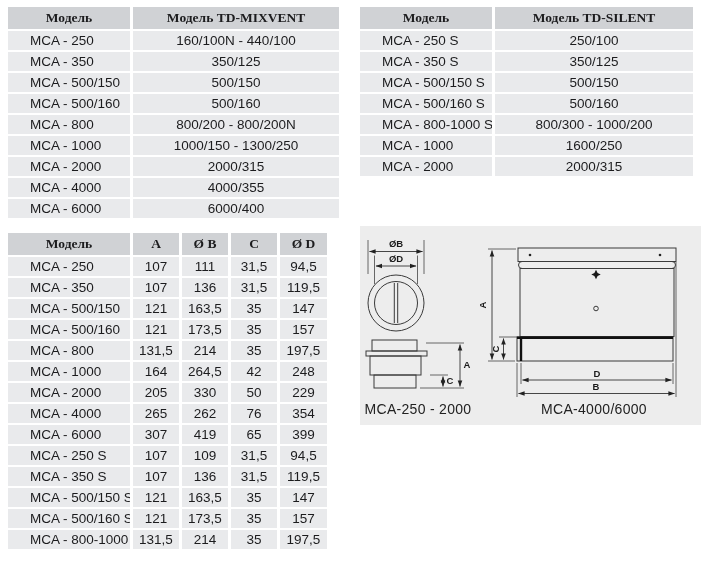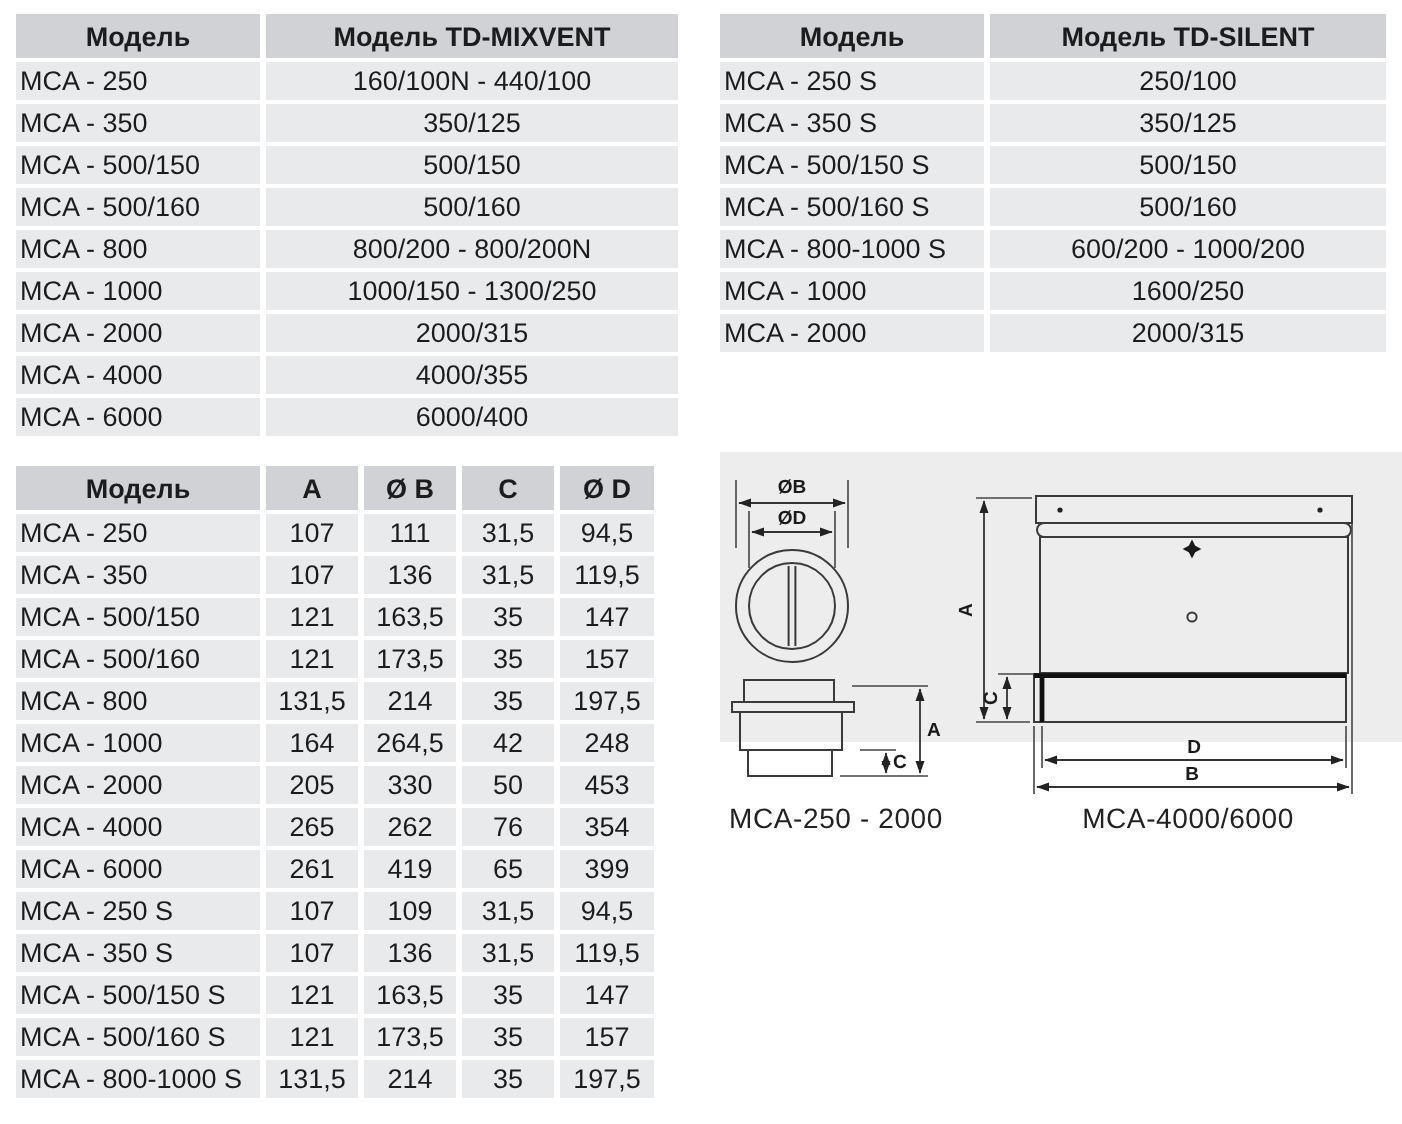--- a/index.html
+++ b/index.html
@@ -25,40 +25,41 @@
     position:absolute;
   }
   th{
     background:var(--header-bg);
     font-weight:bold;
     font-size:13.5px;
     height:22px;
     text-align:center;
     white-space:nowrap;
     overflow:hidden;
+    font-family:Liberation Serif, serif;
   }
   td{
     background:var(--row-bg);
     font-size:13.5px;
     height:19px;
     text-align:center;
     white-space:nowrap;
     overflow:hidden;
   }
   td:first-child{
     text-align:left;
-    padding-left:2px;
+    padding-left:22px;
   }
   #table-mixvent{left:5px;top:5px;width:337px;}
   #table-silent{left:357px;top:5px;width:339px;}
   #table-dimensions{left:5px;top:231px;width:325px;}
   #drawings-panel{
     position:absolute;
     left:360px;top:226px;
-    width:341px;height:145px;
+    width:341px;height:199px;
     background:var(--panel-bg);
   }
   #drawings-panel svg{display:block;width:341px;height:199px;}
   svg text{
     font-family:"Liberation Sans", sans-serif;
     fill:#1a1a1a;
   }
   .dim-label{font-size:9.5px;font-weight:bold;}
   .caption{font-size:14px;fill:#222;letter-spacing:0.3px;}
   .shape{fill:none;stroke:var(--line);stroke-width:1;}
@@ -143,21 +144,21 @@
       <tr>
         <td>MCA - 500/150 S</td>
         <td>500/150</td>
       </tr>
       <tr>
         <td>MCA - 500/160 S</td>
         <td>500/160</td>
       </tr>
       <tr>
         <td>MCA - 800-1000 S</td>
-        <td>600/200 - 1000/200</td>
+        <td>800/300 - 1000/200</td>
       </tr>
       <tr>
         <td>MCA - 1000</td>
         <td>1600/250</td>
       </tr>
       <tr>
         <td>MCA - 2000</td>
         <td>2000/315</td>
       </tr>
     </tbody>
@@ -221,32 +222,32 @@
         <td>164</td>
         <td>264,5</td>
         <td>42</td>
         <td>248</td>
       </tr>
       <tr>
         <td>MCA - 2000</td>
         <td>205</td>
         <td>330</td>
         <td>50</td>
-        <td>453</td>
+        <td>229</td>
       </tr>
       <tr>
         <td>MCA - 4000</td>
         <td>265</td>
         <td>262</td>
         <td>76</td>
         <td>354</td>
       </tr>
       <tr>
         <td>MCA - 6000</td>
-        <td>261</td>
+        <td>307</td>
         <td>419</td>
         <td>65</td>
         <td>399</td>
       </tr>
       <tr>
         <td>MCA - 250 S</td>
         <td>107</td>
         <td>109</td>
         <td>31,5</td>
         <td>94,5</td>

